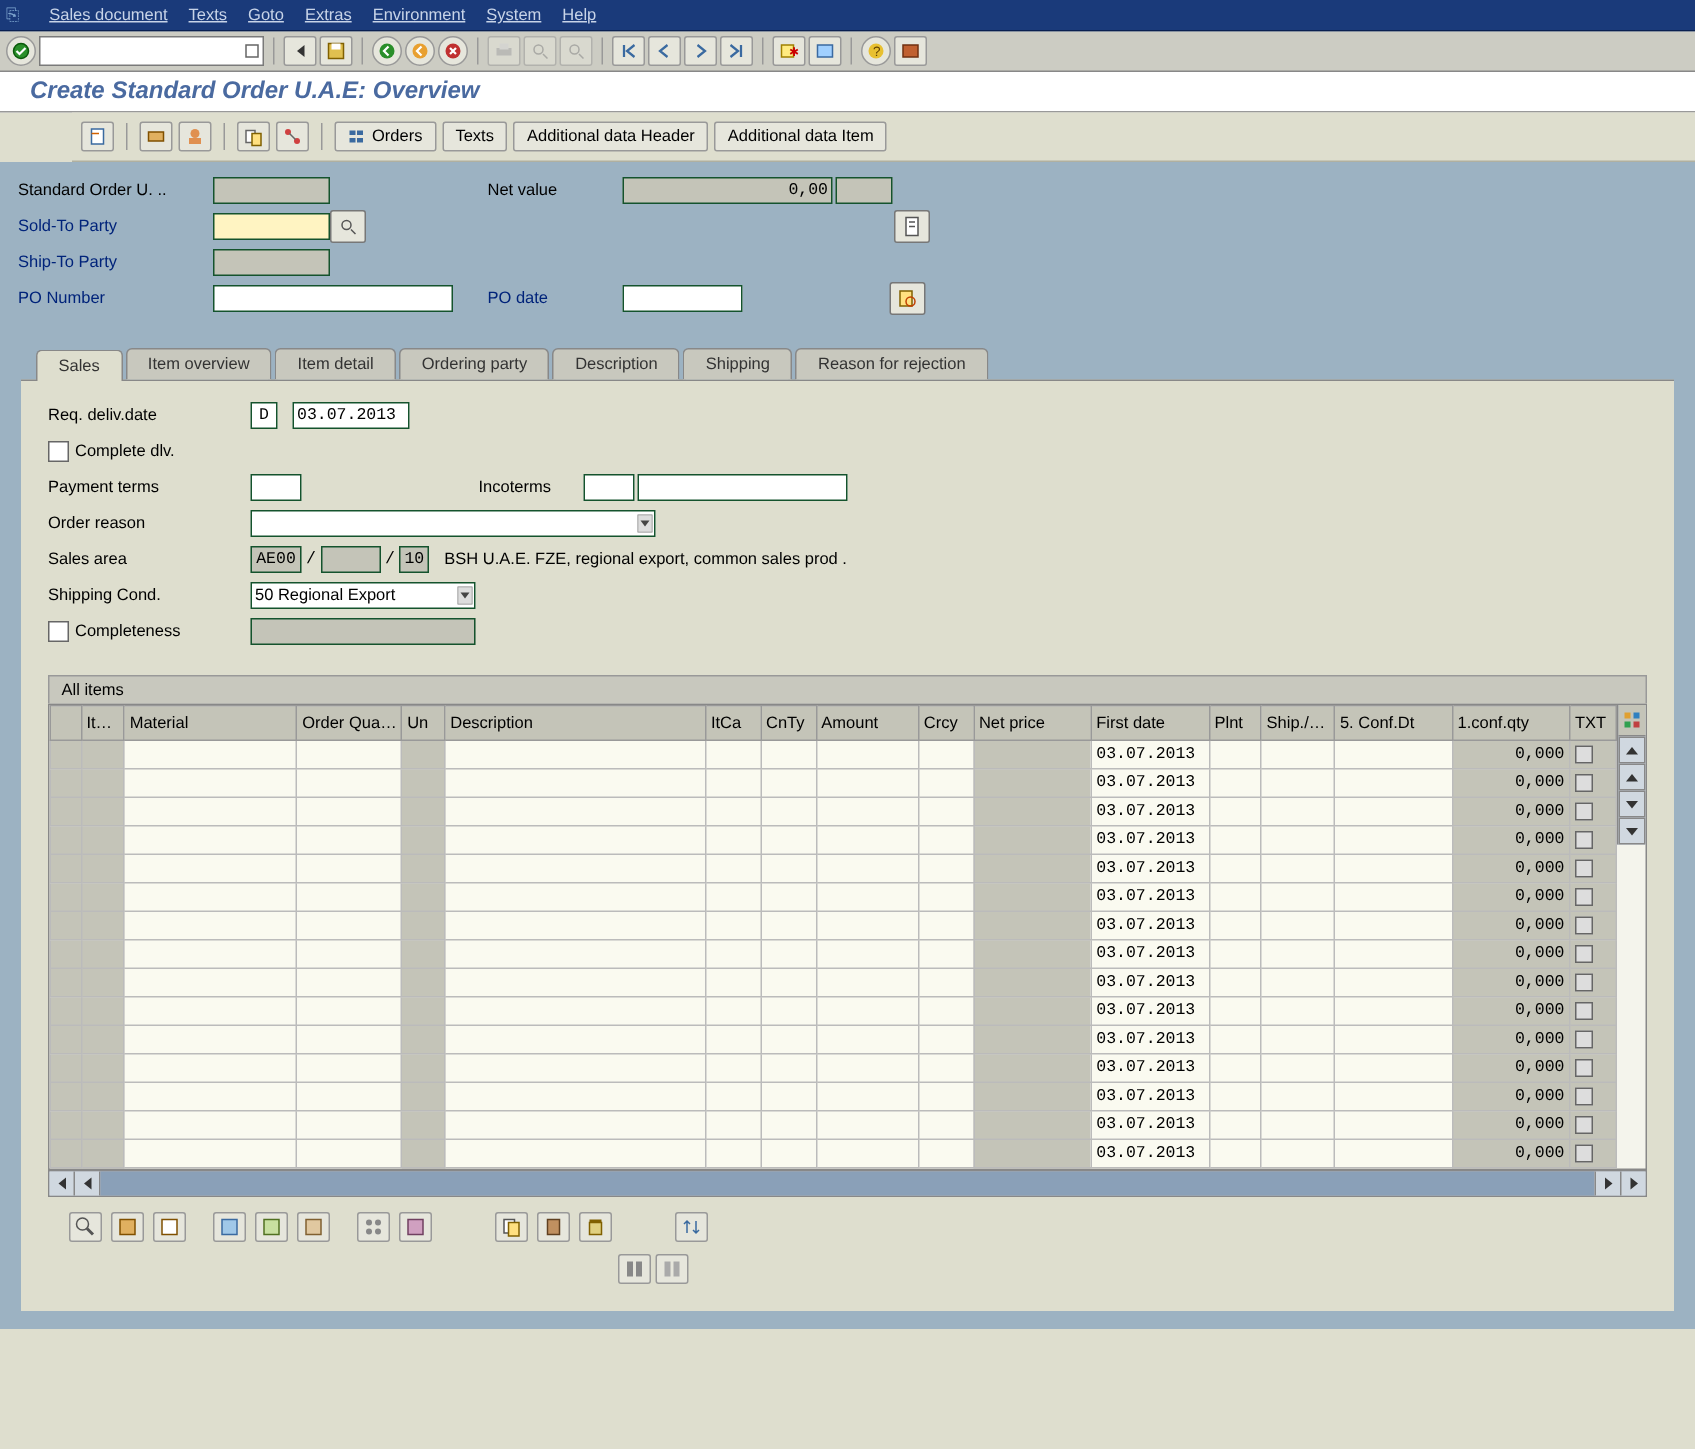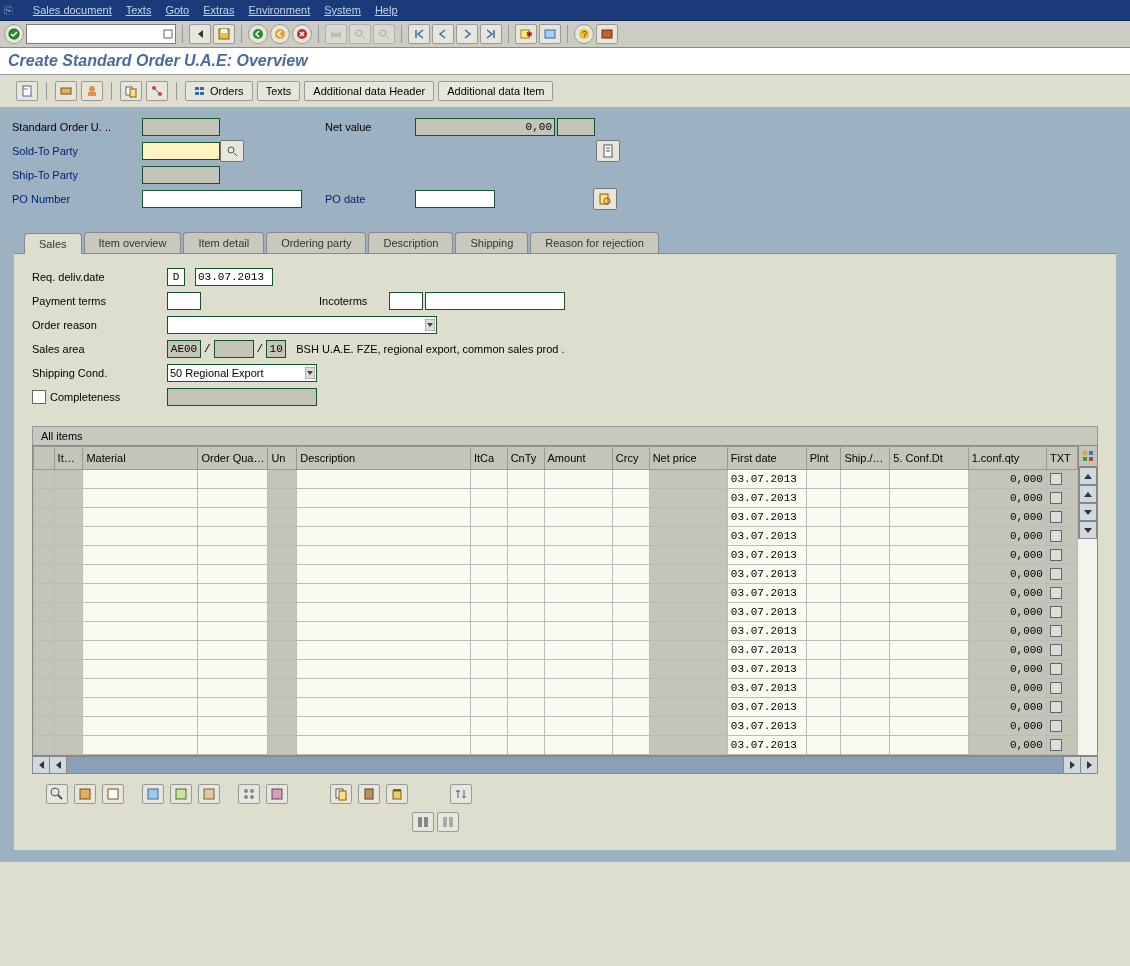--- a/index.html
+++ b/index.html
@@ -5,22 +5,22 @@
 html,body{margin:0;padding:0;font-family:Arial,Helvetica,sans-serif;font-size:11px;background:#dedece;width:1130px;color:#000;}
 .menubar{background:#1a3a7a;color:#fff;height:20px;display:flex;align-items:center;padding:0 4px;gap:14px;border-bottom:1px solid #0a2050;}
 .menubar .corner{color:#7fa7d0;margin-right:6px;}
 .menubar .m{color:#c8d4e8;cursor:default;}
 .menubar .m .ul{text-decoration:underline;}
 .toolbar{background:#ccccc3;height:26px;border-bottom:1px solid #888;display:flex;align-items:center;padding:0 4px;gap:2px;}
 .btn{display:inline-flex;align-items:center;justify-content:center;background:#e6e6dc;border:1px solid #999;border-radius:2px;height:20px;min-width:22px;padding:0 3px;box-sizing:border-box;}
 .btn.round{border-radius:50%;width:20px;min-width:20px;}
 .sep{width:1px;height:18px;background:#999;margin:0 4px;}
 .combo{background:#fff;border:1px solid #7a7a7a;height:20px;width:150px;display:flex;align-items:center;justify-content:flex-end;padding:0 2px;box-sizing:border-box;}
-.pagetitle{background:#fff;border-bottom:1px solid #999;padding:4px 8px;font-size:16px;font-weight:bold;font-style:italic;color:#4a6aa0;}
-.apptoolbar{background:#dedece;height:28px;display:flex;align-items:center;padding:2px 16px;gap:4px;border-bottom:1px solid #b0b0a0;}
+.pagetitle{background:#fff;border-bottom:1px solid #999;padding:4px 20px;font-size:16px;font-weight:bold;font-style:italic;color:#4a6aa0;}
+.apptoolbar{background:#dedece;height:28px;display:flex;align-items:center;padding:2px 6px;gap:4px;border-bottom:1px solid #b0b0a0;margin-left:48px;}
 .apptoolbar .btn.wide{padding:0 8px;font-size:11px;gap:4px;}
 .headerfields{background:#9cb2c2;padding:8px 12px 12px 12px;}
 .row{display:flex;align-items:center;height:22px;margin-bottom:2px;}
 .lbl{width:130px;color:#000;}
 .lbl.link{color:#00237a;cursor:default;}
 .fld{background:#fff;border:1px solid #14532d;height:18px;box-sizing:border-box;padding:0 2px;font-size:11px;}
 .fld.gray{background:#c4c4b8;}
 .fld.yellow{background:#fff4c2;}
 .iconbtn{display:inline-flex;align-items:center;justify-content:center;background:#e6e6dc;border:1px solid #777;height:20px;width:22px;border-radius:2px;}
 .tabs{display:flex;gap:0;padding:0 12px;margin-top:8px;}
@@ -289,20 +289,24 @@
   </div>
 
   <div class="tabbody">
     <div class="row">
       <span class="lbl">Req. deliv.date</span>
       <input class="fld code" style="width: 18px; text-align: center;" value="D">
       <span style="width:10px"></span>
       <input class="fld code" style="width: 78px;" value="03.07.2013">
     </div>
     <div class="row">
+      <span class="chk"></span>
+      <span style="margin-left:4px">Complete dlv.</span>
+    </div>
+    <div class="row">
       <span class="lbl">Payment terms</span>
       <input class="fld" style="width: 34px;">
       <span style="width:118px"></span>
       <span style="width:70px">Incoterms</span>
       <input class="fld" style="width: 34px;">
       <input class="fld" style="width: 140px; margin-left: 2px;">
     </div>
     <div class="row">
       <span class="lbl">Order reason</span>
       <div style="position:relative;"><input class="fld" style="width: 270px;"><span style="position:absolute;right:2px;top:3px"><svg width="10" height="12">

